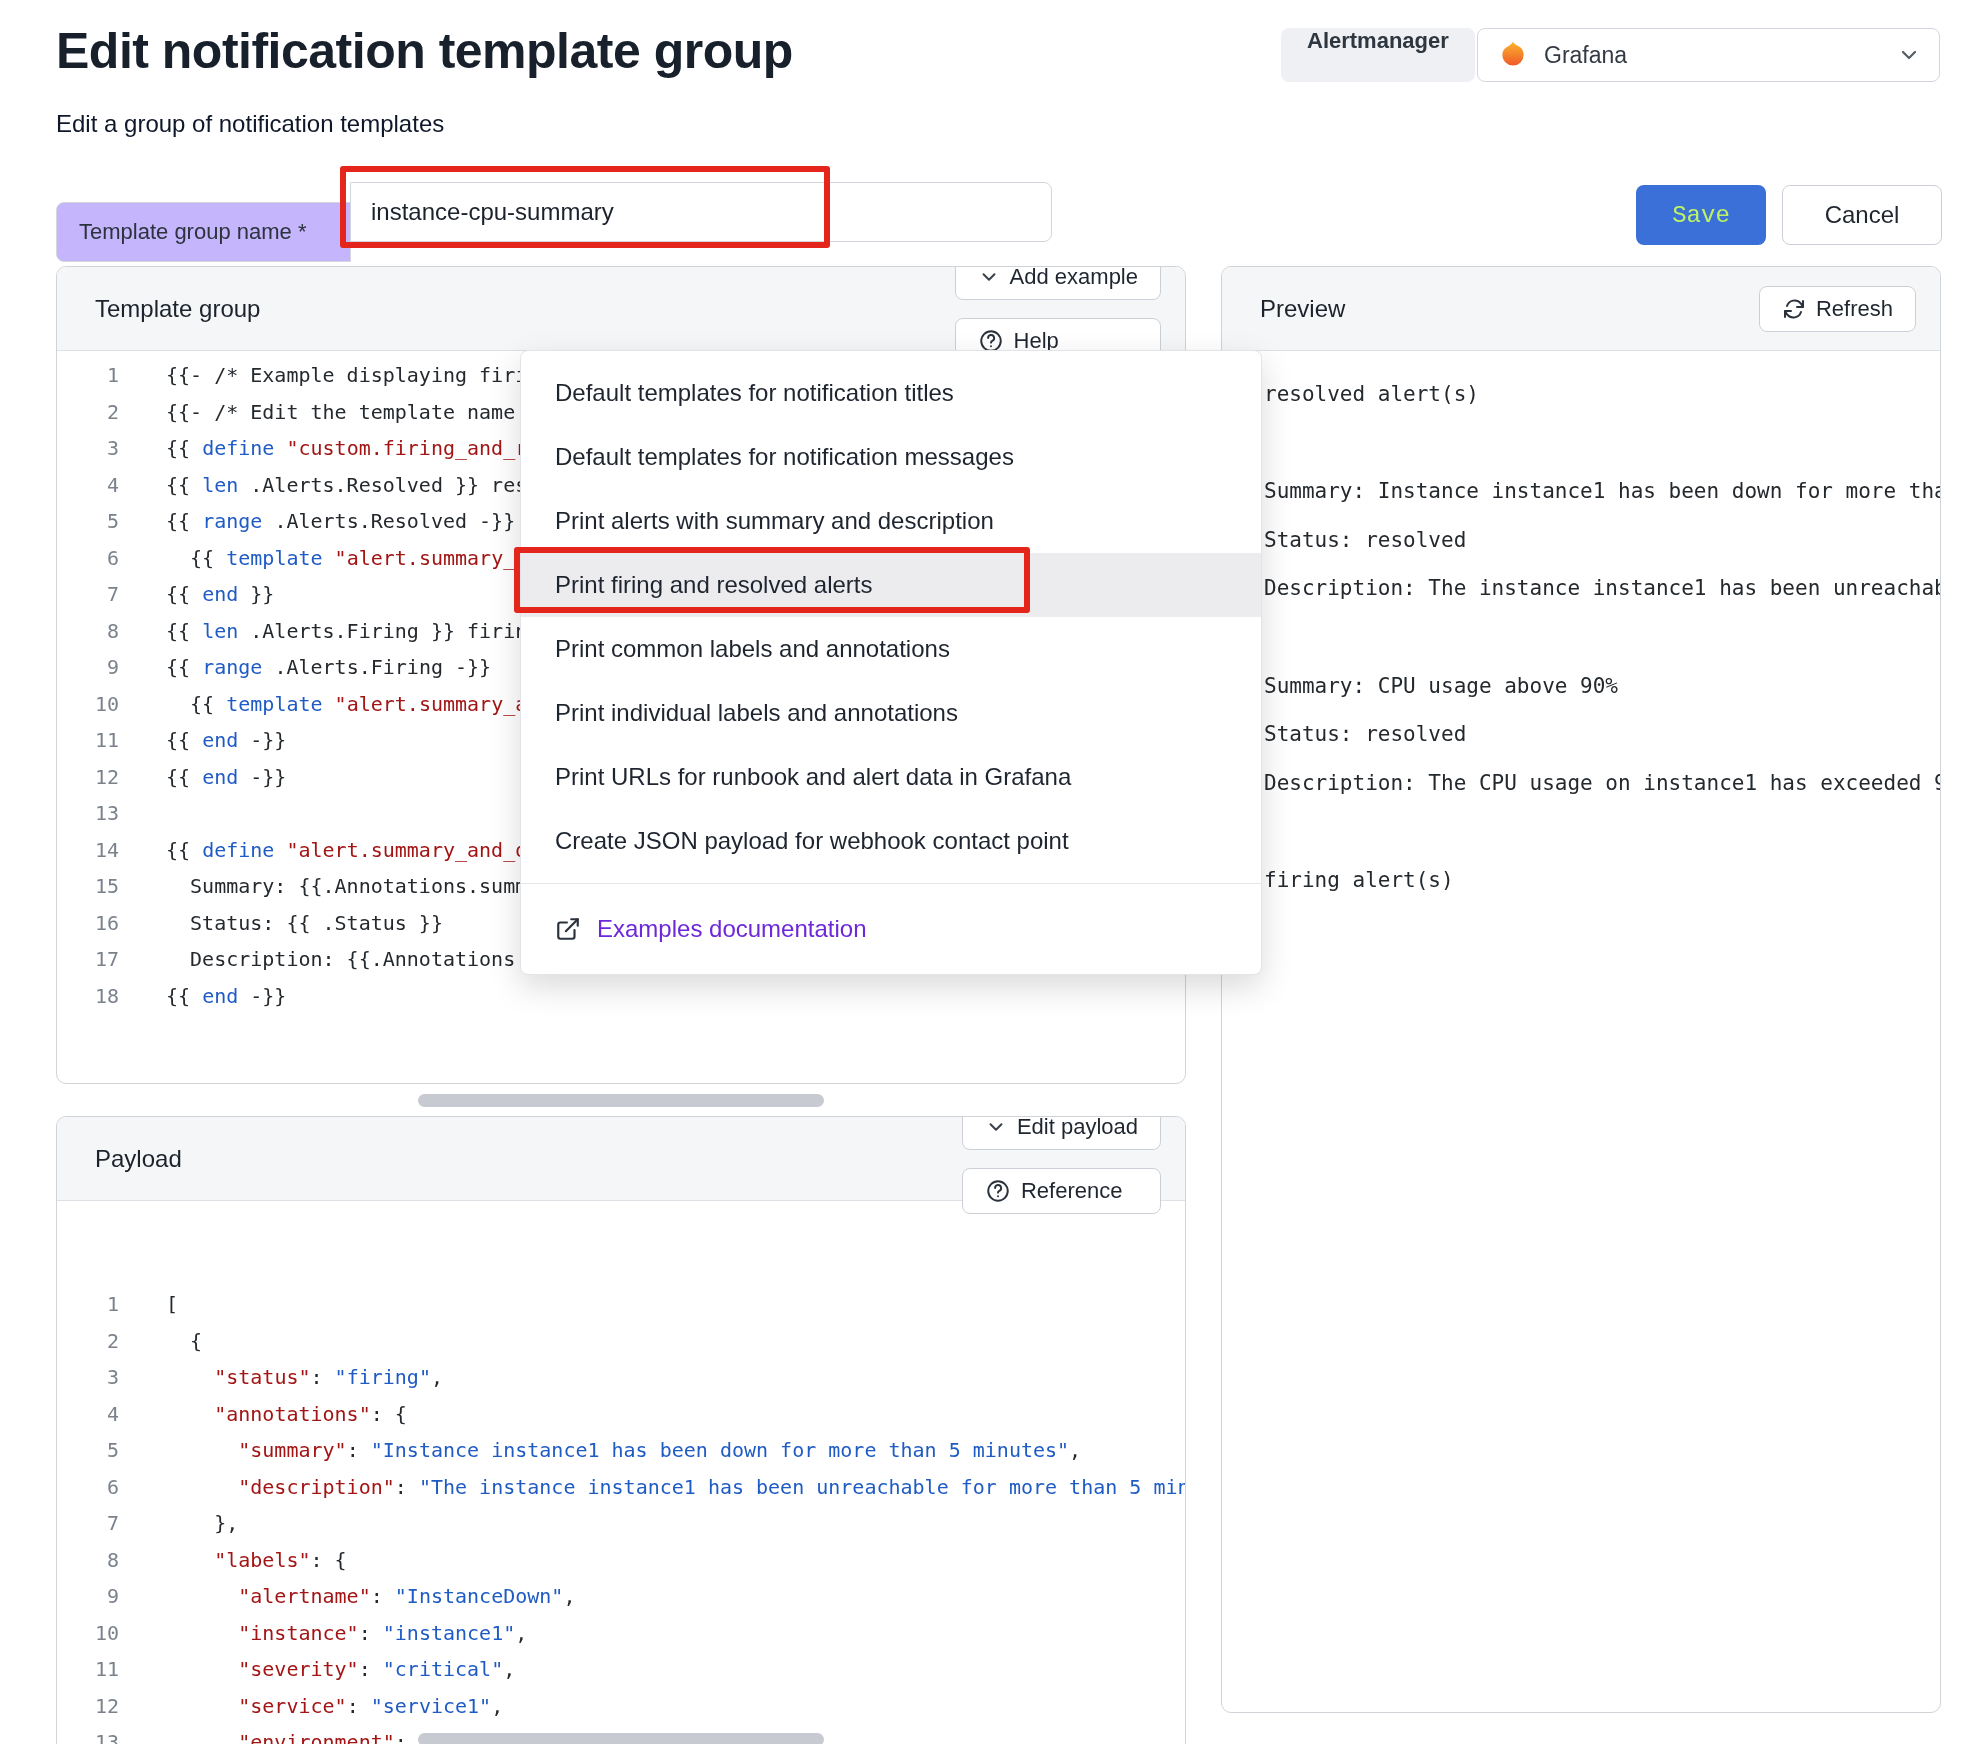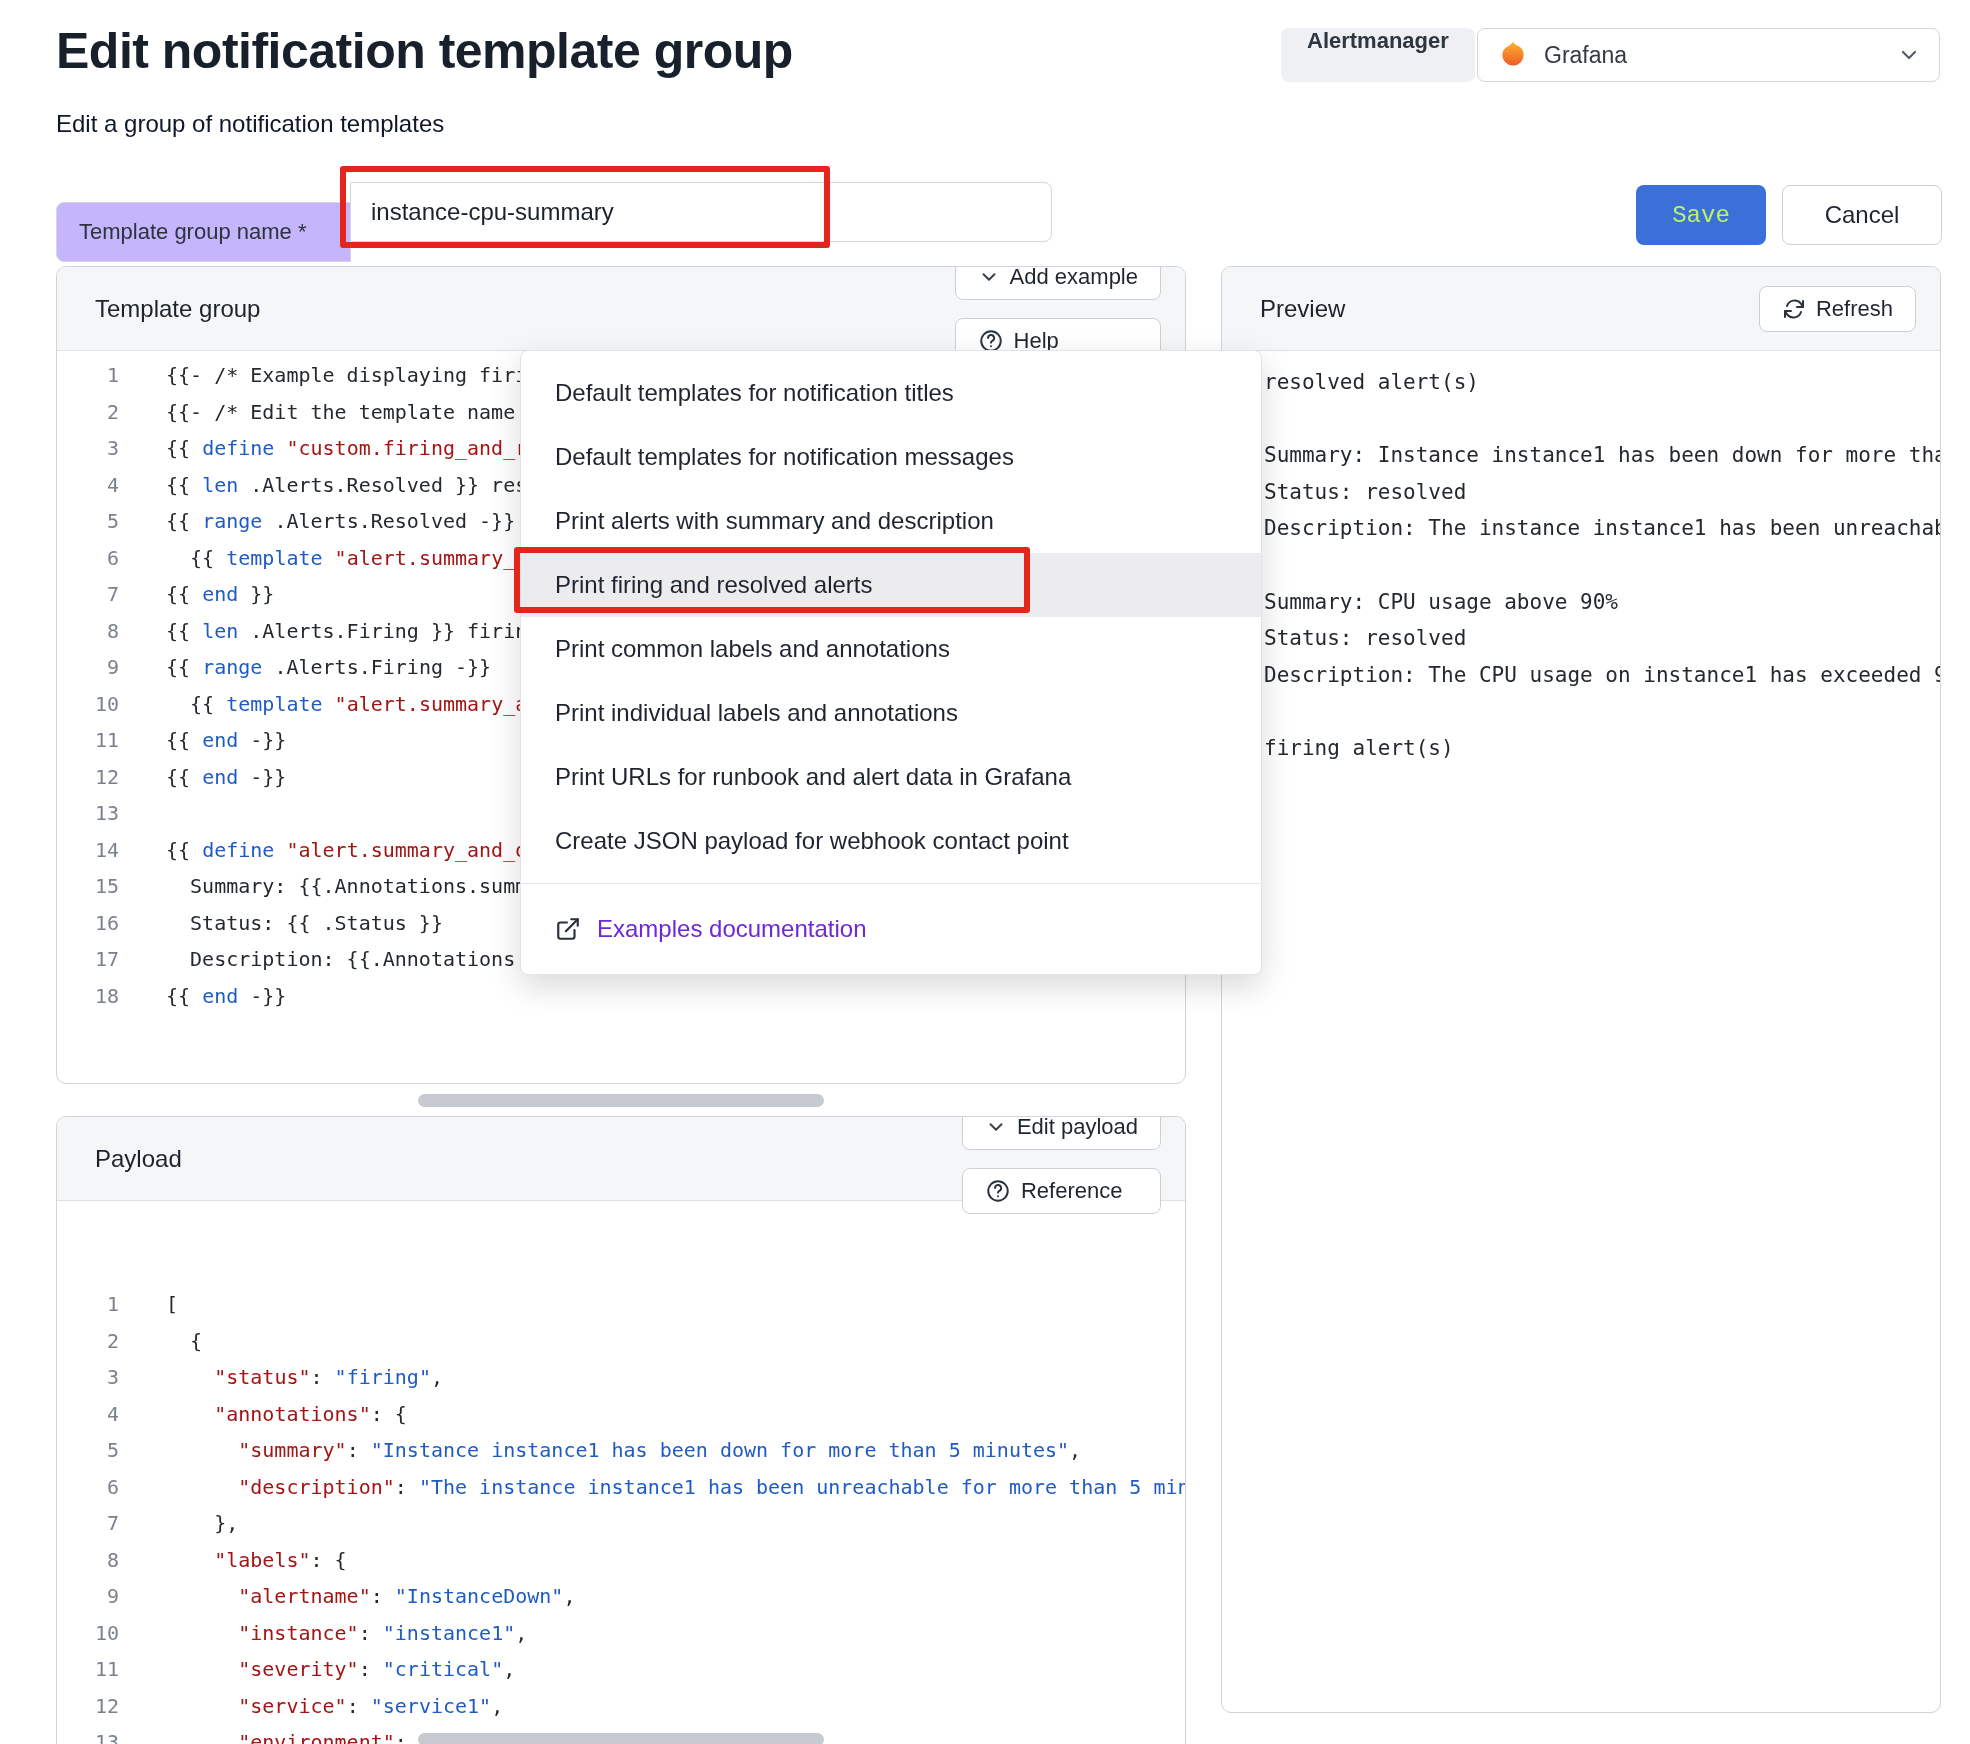--- a/index.html
+++ b/index.html
@@ -36,21 +36,21 @@
   #payload-editor { padding-top:12px; }
   .code-row { display:flex; white-space:pre; }
   .gut { flex:0 0 62px; width:62px; text-align:right; color:#7b828c; user-select:none; }
   .code { padding-left:47px; }
   .tk-d { color:#24292e; }
   .tk-b { color:#1f5bc4; }
   .tk-r { color:#a31515; }
 
   
   #preview-lines { padding:13px 0 0 42px; font-family:"DejaVu Sans Mono", monospace; font-size:21px; line-height:36.6px; color:#24292e; overflow:hidden; }
-  .pv-line { white-space:pre; overflow:hidden; }
+  .pv-line { white-space:pre; overflow:hidden;margin-top:12px; }
 
   
   #example-menu { position:absolute; left:520px; top:350px; width:742px; background:#fff; border:1px solid #e2e4e8; border-radius:8px; box-shadow:0 12px 32px rgba(0,0,0,.15); padding:10px 0; z-index:5; }
   .menu-item { height:64px; display:flex; align-items:center; padding:0 34px; font-size:24px; color:#1f2530; cursor:pointer; white-space:nowrap; }
   .menu-item.hl { background:#ececef; }
   .menu-divider { height:1px; background:#e4e6ea; margin:10px 0; }
   #menu-doc-link { height:70px; display:flex; align-items:center; gap:16px; padding:0 34px; font-size:24px; color:#6d28d9; cursor:pointer; }
 
   
   .anno-box { position:absolute; border:6px solid #e3251b; border-radius:3px; z-index:10; pointer-events:none; }

